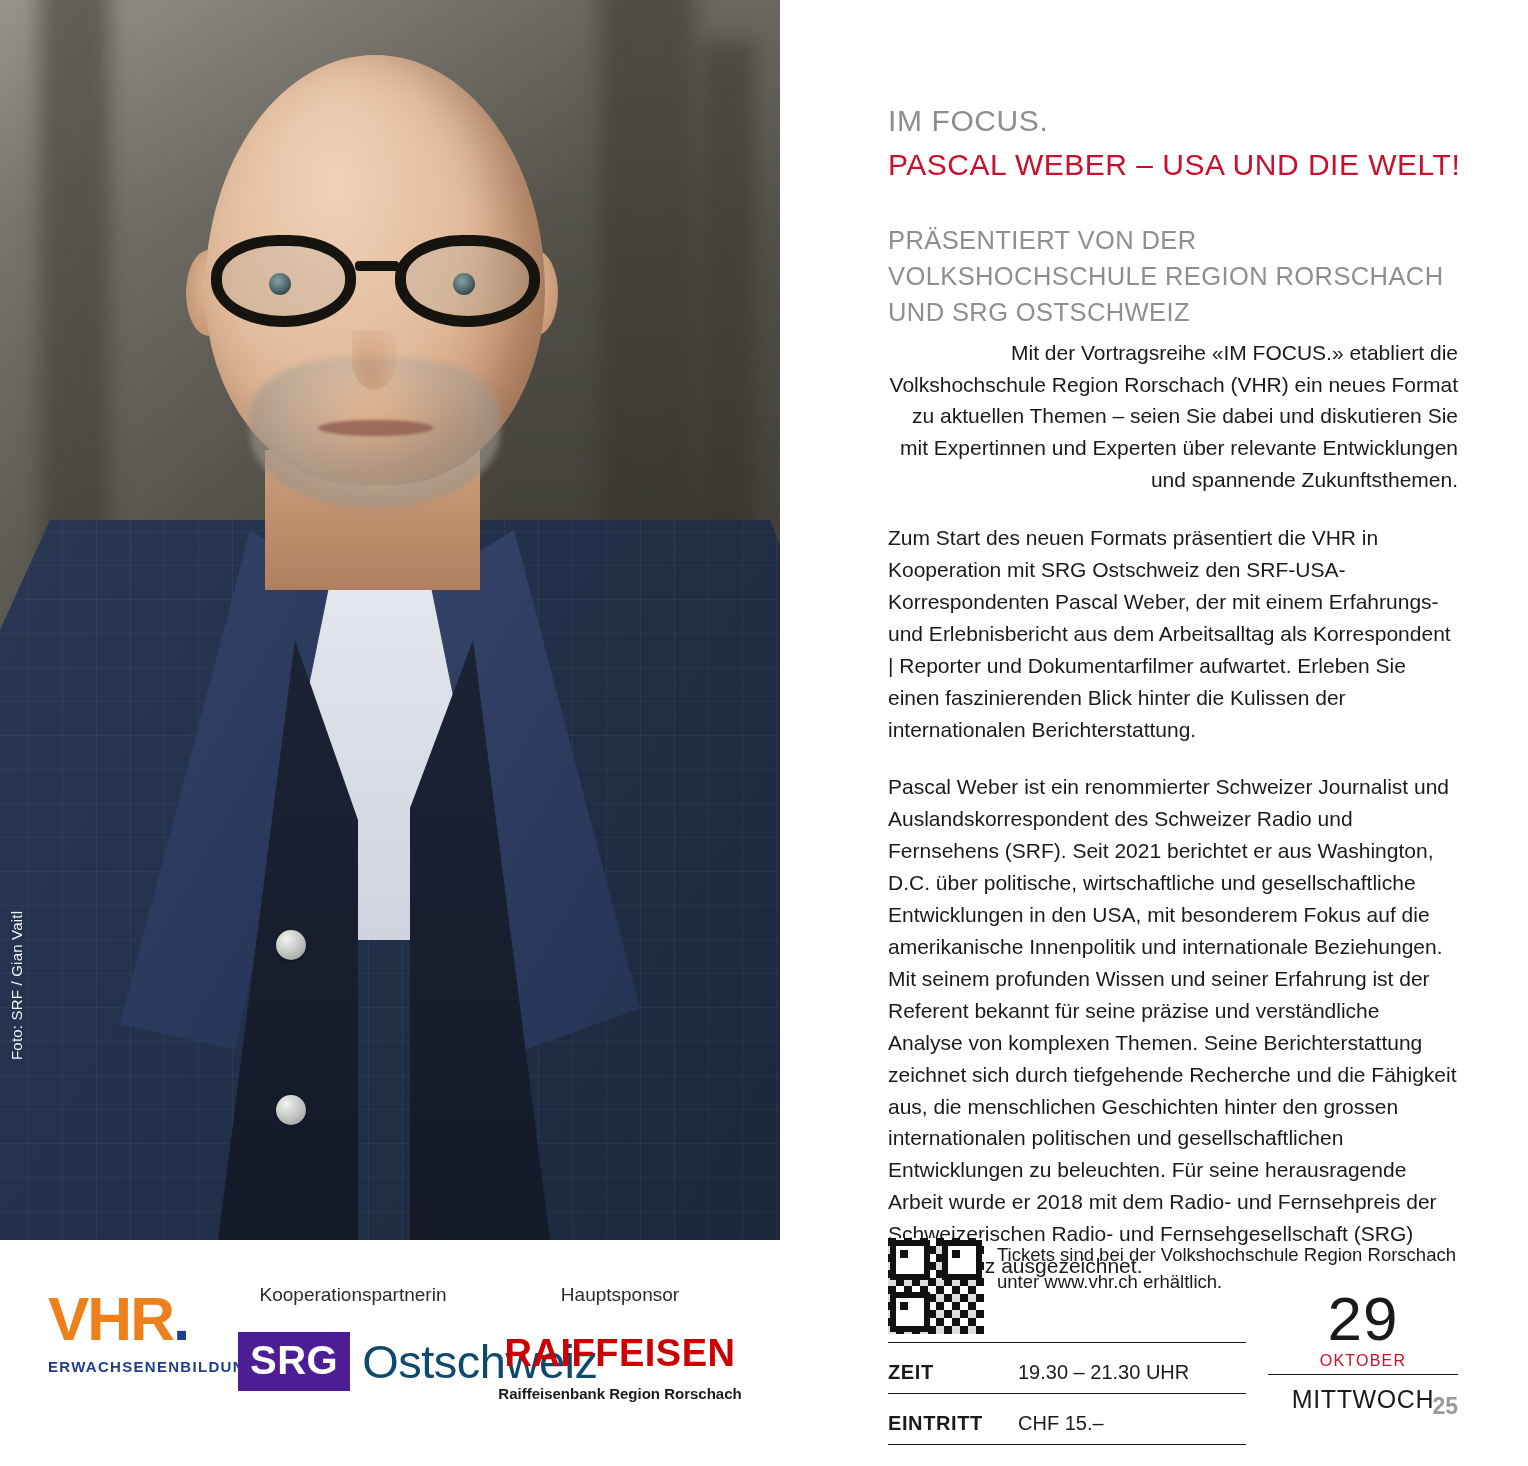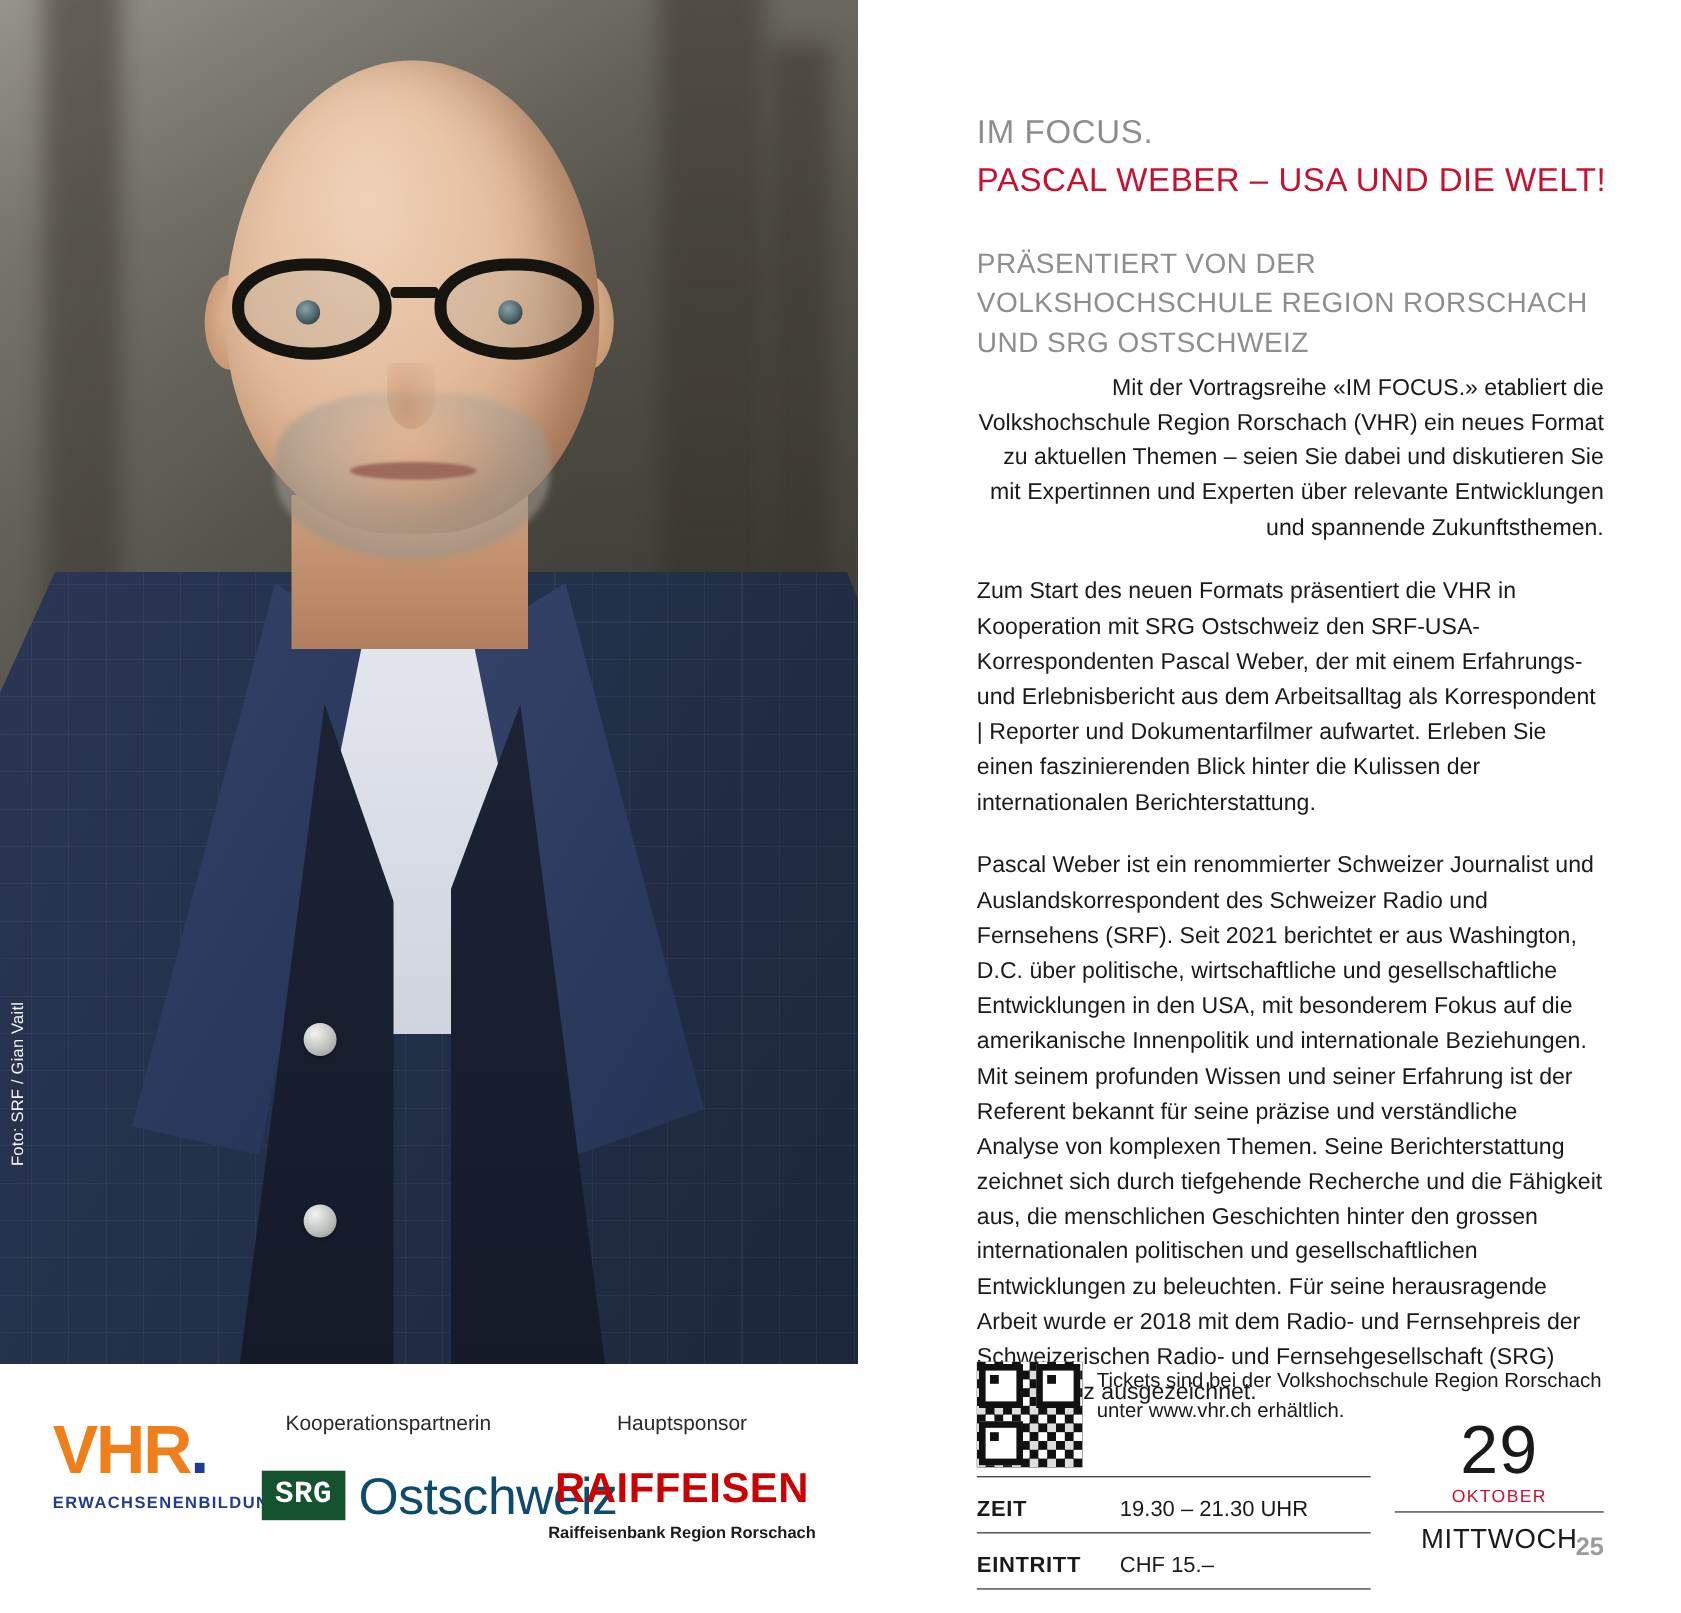--- a/index.html
+++ b/index.html
@@ -261,27 +261,26 @@
   .sponsor-label {
     font-size: 19px;
     color: #2a2a2a;
     margin-bottom: 26px;
   }
   .srg-box {
     display: inline-flex;
     align-items: center;
   }
   .srg-red {
-    background: #14532d;
+    background: #4c1d95;
     color: #ffffff;
     font-weight: bold;
-    font-size: 28px;
+    font-size: 40px;
     padding: 6px 12px 8px 12px;
     letter-spacing: 0.5px;
-    font-family: Liberation Mono, monospace;
   }
   .srg-word {
     font-size: 47px;
     color: #0c4a6e;
     margin-left: 12px;
     letter-spacing: -0.5px;
   }
   .raiffeisen-word {
     font-weight: bold;
     font-size: 38px;

